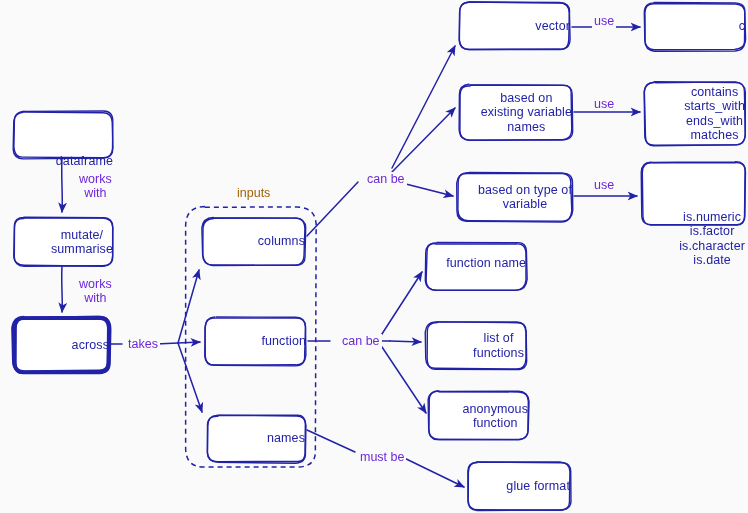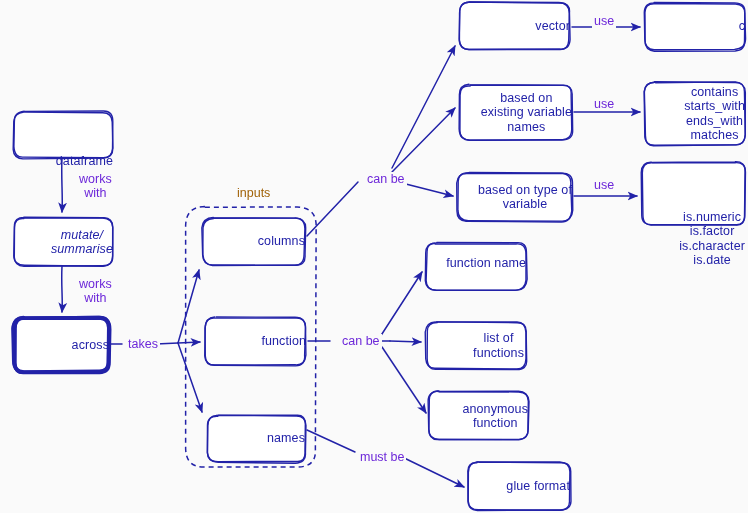--- a/index.html
+++ b/index.html
@@ -149,21 +149,21 @@
 
       <path d="M 307 430 L 355 452"></path>
       <path d="M 398 455 L 464 487" marker-end="url(#arrow)"></path>
     </g>
   </svg>
 
   <div id="nodes-layer">
       <div class="node" style="left: 14px; top: 112px; width: 99px; height: 46px; margin-top: 26px;">
         <span>dataframe</span>
       </div>
-      <div class="node" style="left: 14px; top: 218px; width: 99px; height: 48px; font-style: italic;">
+      <div class="node" style="left: 14px; top: 218px; width: 99px; height: 48px;">
         <span>mutate/<br>summarise</span>
       </div>
       <div class="node" style="left: 14px; top: 318px; width: 95px; height: 54px;">
         <span>across</span>
       </div>
       <div class="node" style="left: 203px; top: 218px; width: 102px; height: 47px;">
         <span>columns</span>
       </div>
       <div class="node" style="left: 206px; top: 317px; width: 100px; height: 48px;">
         <span>function</span>

